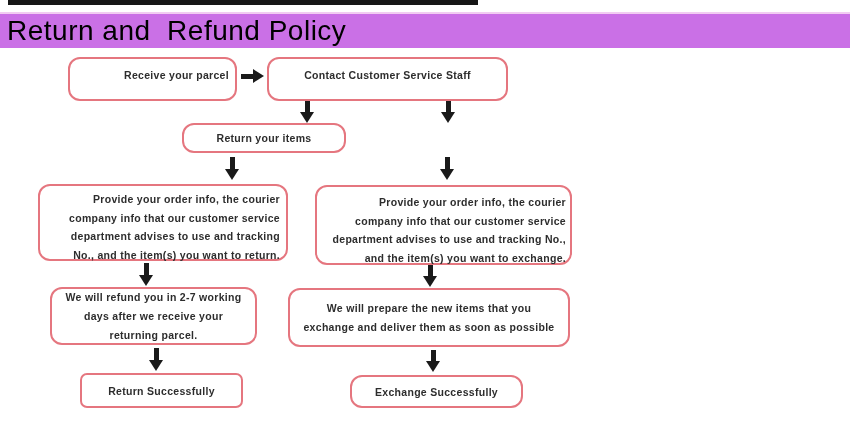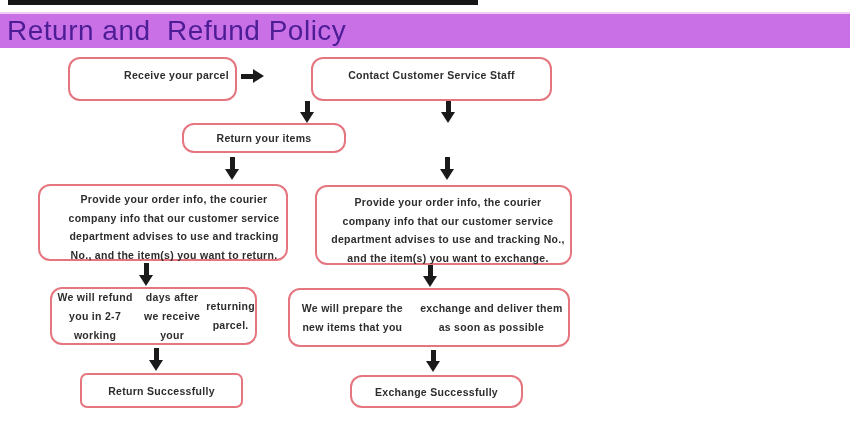--- a/index.html
+++ b/index.html
@@ -12,31 +12,31 @@
     background:#161616;
   }
   .title-bar {
     position:absolute; left:0; top:12px; width:850px; height:36px;
     background:#ca70e6;
     border-top:2px solid #f2ccf2;
     box-sizing:border-box;
   }
   .title-text {
     position:absolute; left:7px; top:0; height:34px; line-height:34px;
-    color:#4c1d95; font-size:28px; white-space:pre; letter-spacing:0.5px;
+    color:#000000; font-size:28px; white-space:pre; letter-spacing:0.5px;
   }
   .fbox {
     position:absolute; box-sizing:border-box; background:#ffffff;
     border:2px solid #e5767f; border-radius:12px;
     color:#2d2d2d; font-weight:bold; font-size:10.5px; letter-spacing:0.3px;
   }
   .fbox.center { display:flex; align-items:center; justify-content:center; }
   .fbox.top { display:flex; justify-content:center; text-align:center; padding-top:10px; }
-  .fbox.para { line-height:18.5px; text-align:center; padding-top:4px; }
-  .fbox.stack { display:flex; align-items:center; justify-content:center; text-align:center; line-height:19px; }
+  .fbox.para { line-height:18.5px; text-align:right; padding-top:4px; }
+  .fbox.stack { display:flex; flex-direction:column; align-items:center; justify-content:center; text-align:center; line-height:19px; }
   .arrow-down { position:absolute; width:14px; }
   .arrow-down .stem { position:absolute; left:4.5px; top:0; width:5px; background:#1a1a1a; }
   .arrow-down .head {
     position:absolute; left:0; width:0; height:0;
     border-left:7px solid transparent; border-right:7px solid transparent;
     border-top:11px solid #1a1a1a;
   }
   .arrow-right { position:absolute; height:14px; }
   .arrow-right .stem { position:absolute; left:0; top:4.5px; height:5px; background:#1a1a1a; }
   .arrow-right .head {
@@ -58,21 +58,21 @@
 
   <div class="fbox top" style="left:68px; top:57px; width:169px; height:44px;padding-left:48px;">
     <span>Receive your parcel</span>
   </div>
 
   <div class="arrow-right" style="left:241px; top:69px; width:23px;">
     <div class="stem" style="width:13px;"></div>
     <div class="head" style="left:12px;"></div>
   </div>
 
-  <div class="fbox top" style="left:267px; top:57px; width:241px; height:44px;margin-left:44px;">
+  <div class="fbox top" style="left:267px; top:57px; width:241px; height:44px;">
     <span>Contact Customer Service Staff</span>
   </div>
 
   <div class="arrow-down" style="left:300px; top:101px; height:22px;">
     <div class="stem" style="height:12px;"></div>
     <div class="head" style="top:11px;"></div>
   </div>
   <div class="arrow-down" style="left:441px; top:101px; height:22px;">
     <div class="stem" style="height:12px;"></div>
     <div class="head" style="top:11px;"></div>

